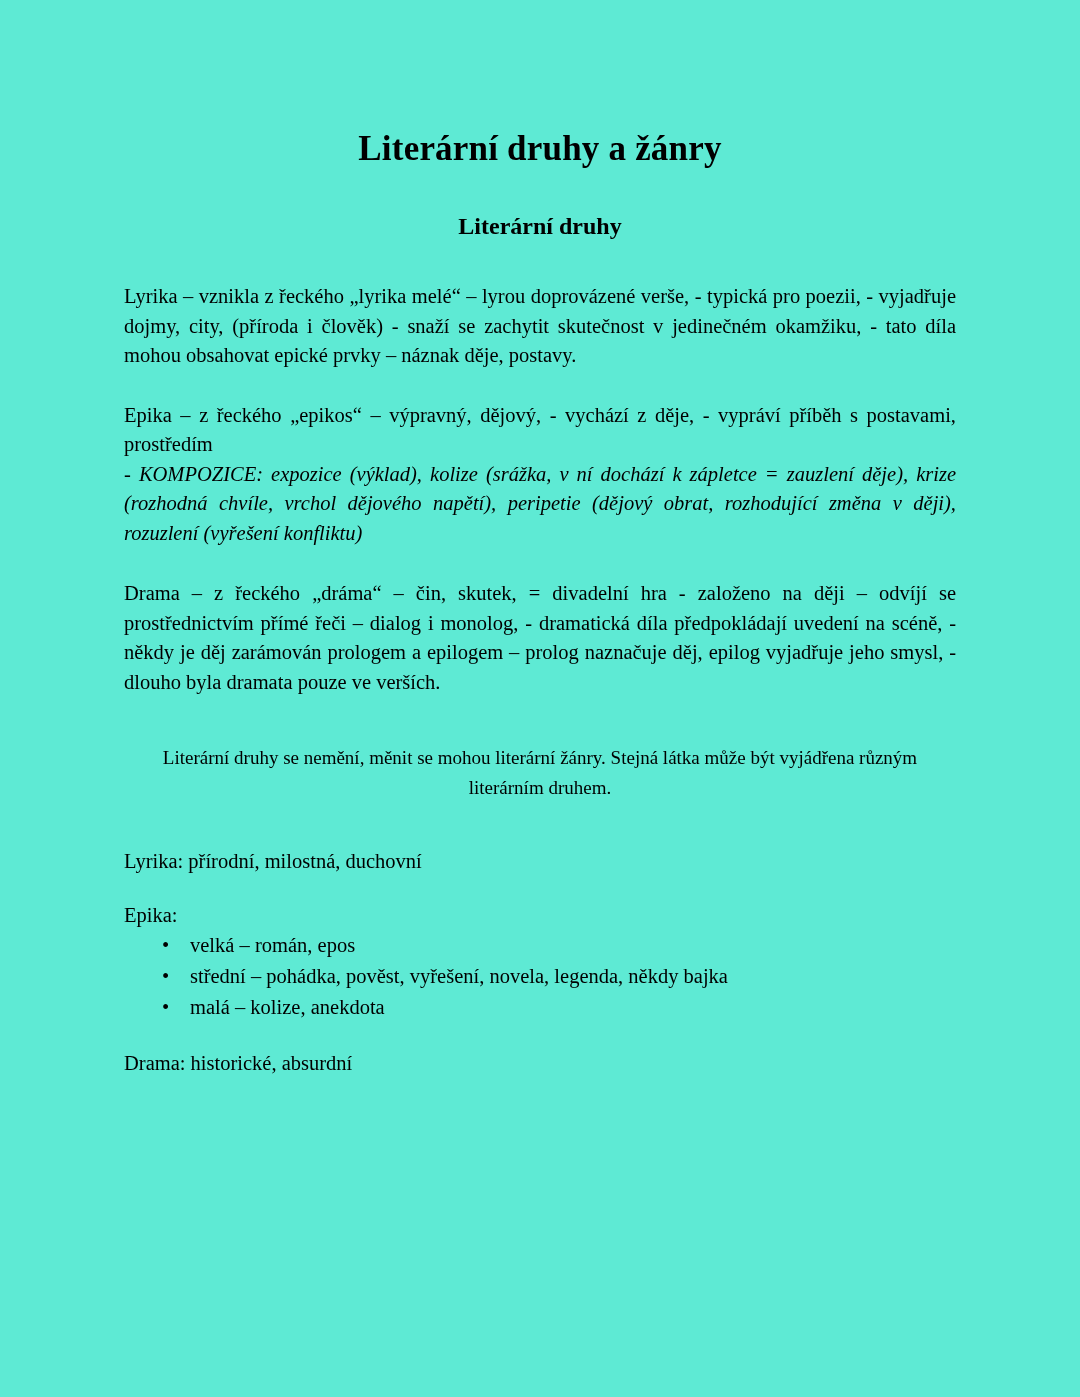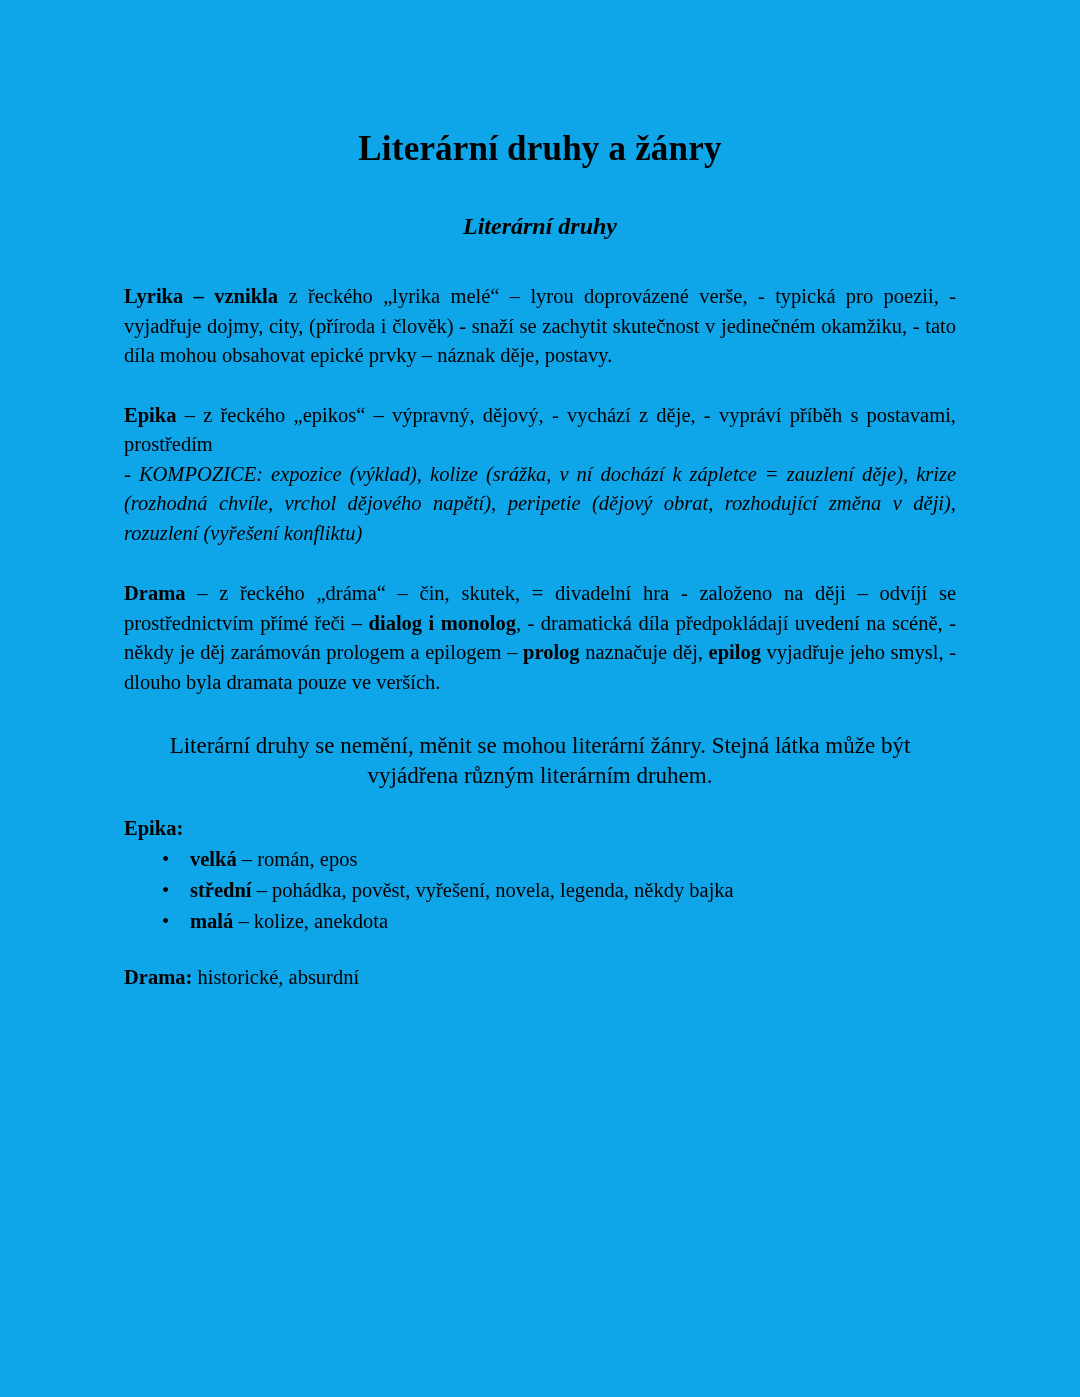--- a/index.html
+++ b/index.html
@@ -11,21 +11,21 @@
   body {
     font-family: "Liberation Serif", "DejaVu Serif", serif;
     color: #000000;
     -webkit-font-smoothing: antialiased;
   }
   .page {
     position: relative;
     width: 1080px;
     height: 1397px;
     margin: 0 auto;
-    background: #0ea5e9;
+    background: #5eead4;
     box-sizing: border-box;
     overflow: hidden;
   }
   .content {
     position: absolute;
     left: 124px;
     top: 0;
     width: 832px;
   }
   
@@ -38,21 +38,20 @@
     padding-top: 128px;
     letter-spacing: 0.2px;
   }
   .section-heading {
     font-size: 24px;
     font-weight: bold;
     text-align: center;
     line-height: 1.2;
     margin: 0;
     padding-top: 43px;
-    font-style: italic;
   }
   .section-heading.spaced-top {
     padding-top: 45px;
   }
   
   .body-par {
     font-size: 20.5px;
     line-height: 29.5px;
     text-align: justify;
     text-justify: inter-word;
@@ -63,24 +62,24 @@
   .par-gap-2 { padding-top: 30px; }
   .par-gap-3 { padding-top: 31px; }
   .run-on {
     margin: 0;
     font-size: 20.5px;
     line-height: 29.5px;
     text-align: justify;
     font-style: italic;
   }
   .centered-note {
-    font-size: 23px;
+    font-size: 19px;
     line-height: 29.5px;
     text-align: center;
-    margin: 0 auto;
+    margin: 12px auto;
     padding-top: 34px;
     width: 760px;
   }
   
   .form-line {
     font-size: 20.5px;
     line-height: 29.5px;
     text-align: left;
     margin: 0;
   }
@@ -100,21 +99,21 @@
     margin: 0;
     text-align: left;
   }
   ul.genre-list li .bullet-glyph {
     position: absolute;
     left: 38px;
     top: 0;
     font-size: 20.5px;
     line-height: 31px;
   }
-  b, strong { font-weight: bold; }
+  b, strong { font-weight: normal; }
 </style>
 </head>
 <body>
 
 <div class="page">
   <div class="content">
 
     <h1 class="doc-title">Literární druhy a žánry</h1>
 
     <h2 class="section-heading">Literární druhy</h2>
@@ -128,20 +127,23 @@
     </p>
     <p class="run-on">- KOMPOZICE: expozice (výklad), kolize (srážka, v ní dochází k zápletce = zauzlení děje), krize (rozhodná chvíle, vrchol dějového napětí), peripetie (dějový obrat, rozhodující změna v ději), rozuzlení (vyřešení konfliktu)</p>
 
     <p class="body-par par-gap-3">
       <b>Drama</b><span> – z řeckého „dráma“ – čin, skutek, = divadelní hra - založeno na ději – odvíjí se prostřednictvím přímé řeči – </span><b>dialog i monolog</b><span>, - dramatická díla předpokládají uvedení na scéně, - někdy je děj zarámován prologem a epilogem – </span><b>prolog</b><span> naznačuje děj, </span><b>epilog</b><span> vyjadřuje jeho smysl, - dlouho byla dramata pouze ve verších.</span>
     </p>
 
     <p class="centered-note">Literární druhy se nemění, měnit se mohou literární žánry. Stejná látka může být vyjádřena různým literárním druhem.</p>
 
 
+    <p class="form-line form-gap-1">
+      <b>Lyrika:</b><span> přírodní, milostná, duchovní</span>
+    </p>
 
     <p class="form-line form-gap-2">
       <b>Epika:</b>
     </p>
 
     <ul class="genre-list">
       <li>
         <span class="bullet-glyph">•</span>
         <b>velká</b><span> – román, epos</span>
       </li>

